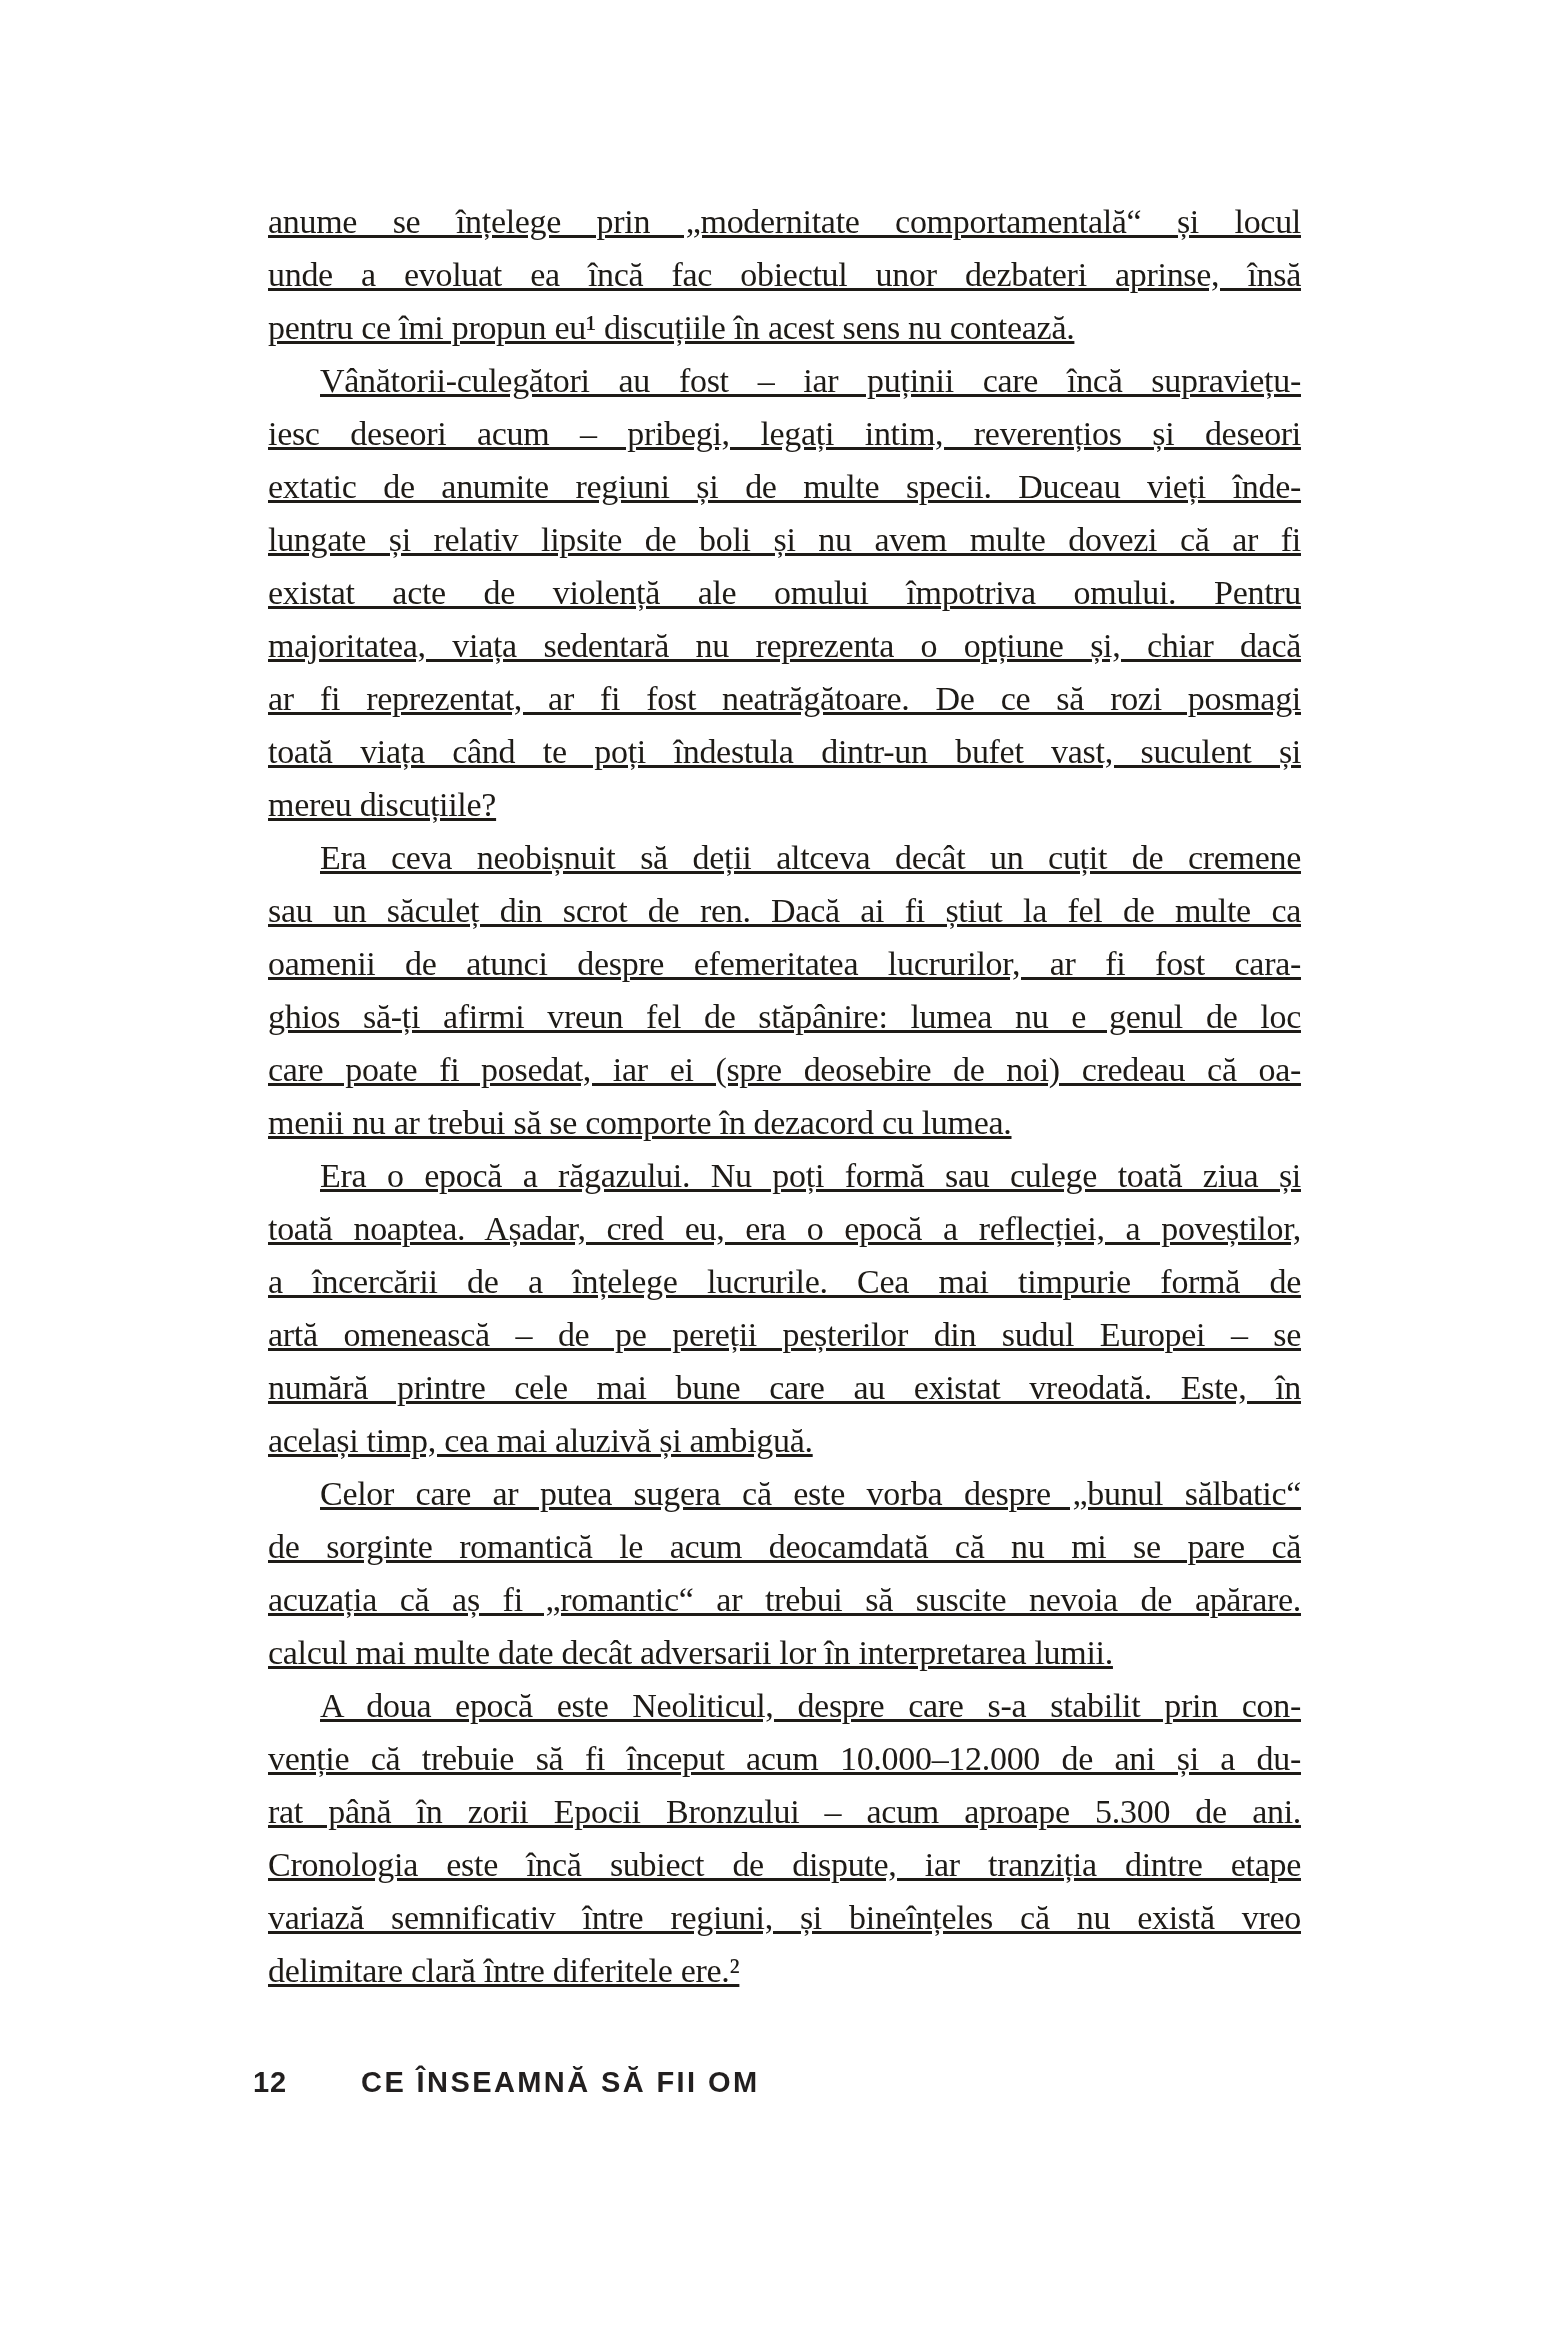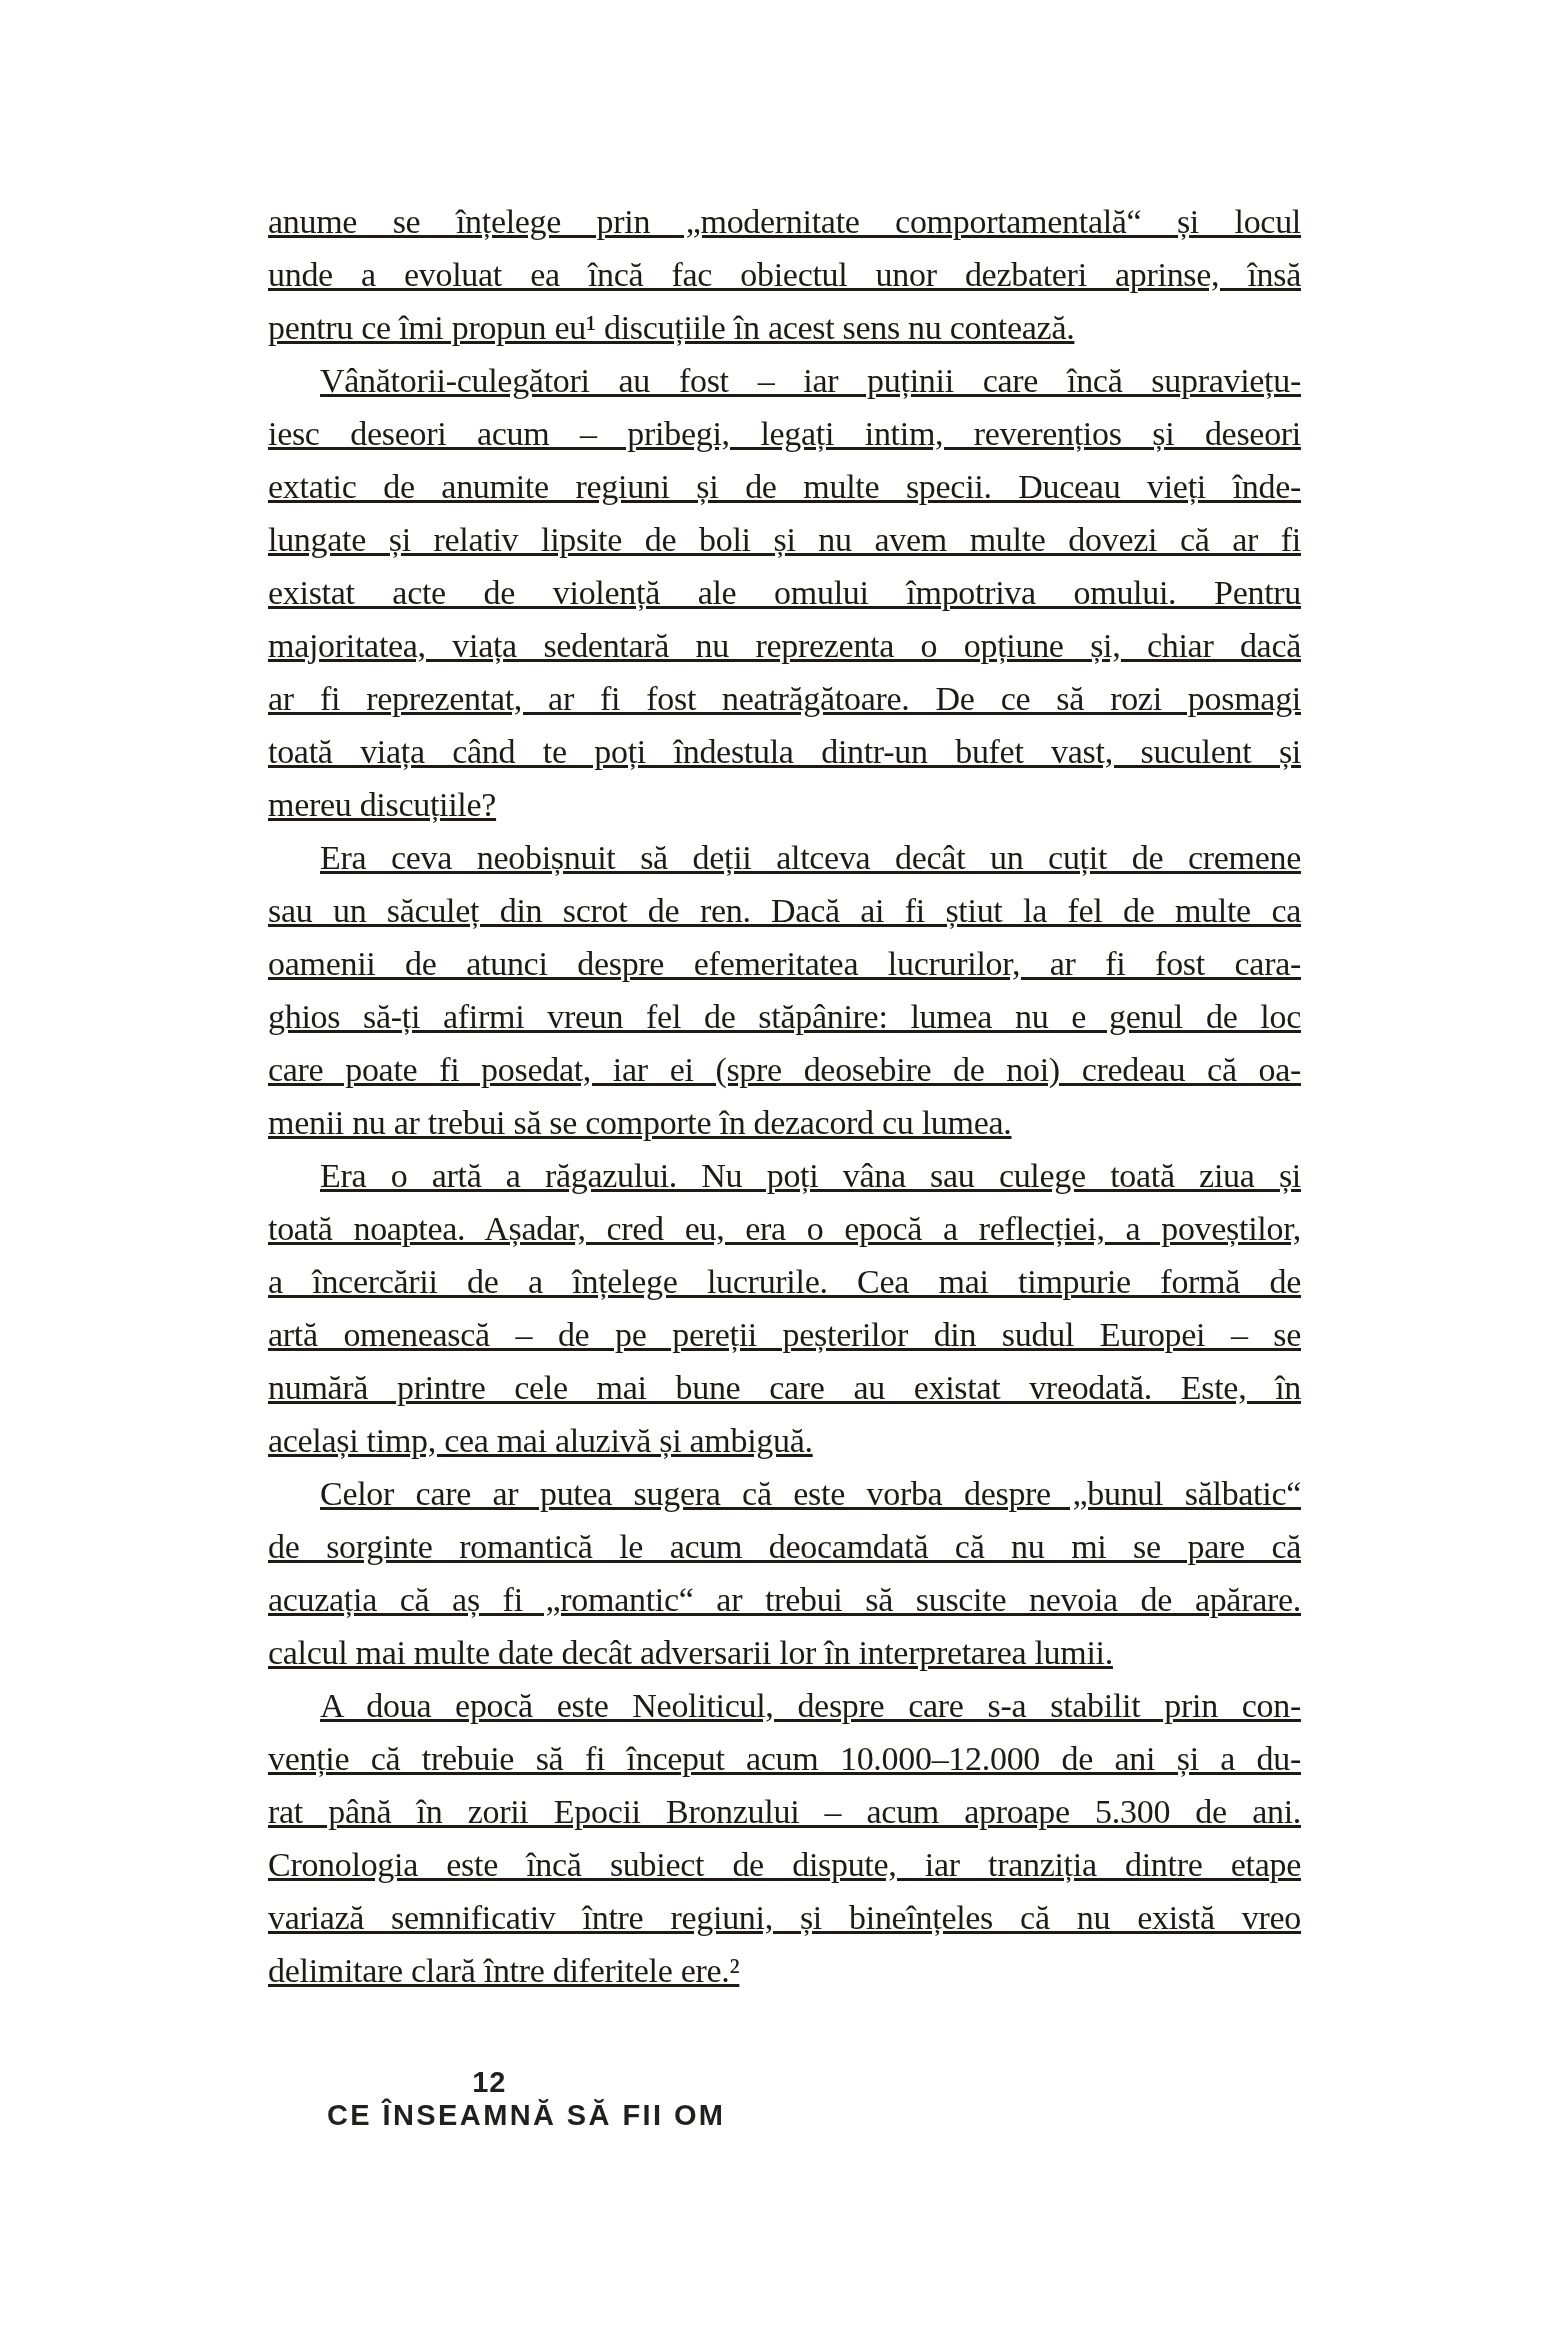--- a/index.html
+++ b/index.html
@@ -27,26 +27,25 @@
     text-align-last: justify;
     text-decoration: underline;
   }
   .line.para-end { text-align-last: left; }
   .line.first-indent { text-indent: 52px; }
   .footer {
     position: absolute;
     left: 253px;
     top: 2066px;
     display: flex;
-    align-items: center;
+    align-items: flex-start;
     font-family: "Liberation Sans", "DejaVu Sans", sans-serif;
     font-weight: 700;
     font-size: 29px;
     color: #221f1f;
-    flex-direction: column;
   }
   .footer .num { letter-spacing: 0.9px; }
   .footer .title { margin-left: 74px; letter-spacing: 2.4px; }
 </style>
 </head>
 <body>
 
 <div class="page">
   <div class="textblock">
       <div class="para">
@@ -67,21 +66,21 @@
       </div>
       <div class="para">
         <div class="line first-indent">Era ceva neobișnuit să deții altceva decât un cuțit de cremene</div>
         <div class="line">sau un săculeț din scrot de ren. Dacă ai fi știut la fel de multe ca</div>
         <div class="line">oamenii de atunci despre efemeritatea lucrurilor, ar fi fost cara-</div>
         <div class="line">ghios să-ți afirmi vreun fel de stăpânire: lumea nu e genul de loc</div>
         <div class="line">care poate fi posedat, iar ei (spre deosebire de noi) credeau că oa-</div>
         <div class="line para-end">menii nu ar trebui să se comporte în dezacord cu lumea.</div>
       </div>
       <div class="para">
-        <div class="line first-indent">Era o artă a răgazului. Nu poți vâna sau culege toată ziua și</div>
+        <div class="line first-indent">Era o epocă a răgazului. Nu poți formă sau culege toată ziua și</div>
         <div class="line">toată noaptea. Așadar, cred eu, era o epocă a reflecției, a poveștilor,</div>
         <div class="line">a încercării de a înțelege lucrurile. Cea mai timpurie formă de</div>
         <div class="line">artă omenească – de pe pereții peșterilor din sudul Europei – se</div>
         <div class="line">numără printre cele mai bune care au existat vreodată. Este, în</div>
         <div class="line para-end">același timp, cea mai aluzivă și ambiguă.</div>
       </div>
       <div class="para">
         <div class="line first-indent">Celor care ar putea sugera că este vorba despre „bunul sălbatic“</div>
         <div class="line">de sorginte romantică le acum deocamdată că nu mi se pare că</div>
         <div class="line">acuzația că aș fi „romantic“ ar trebui să suscite nevoia de apărare.</div>

